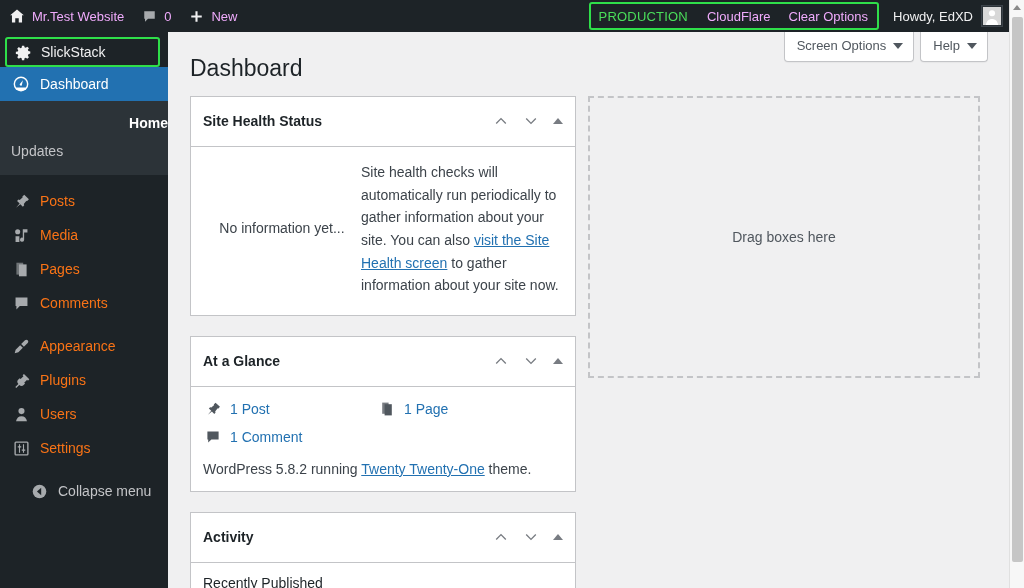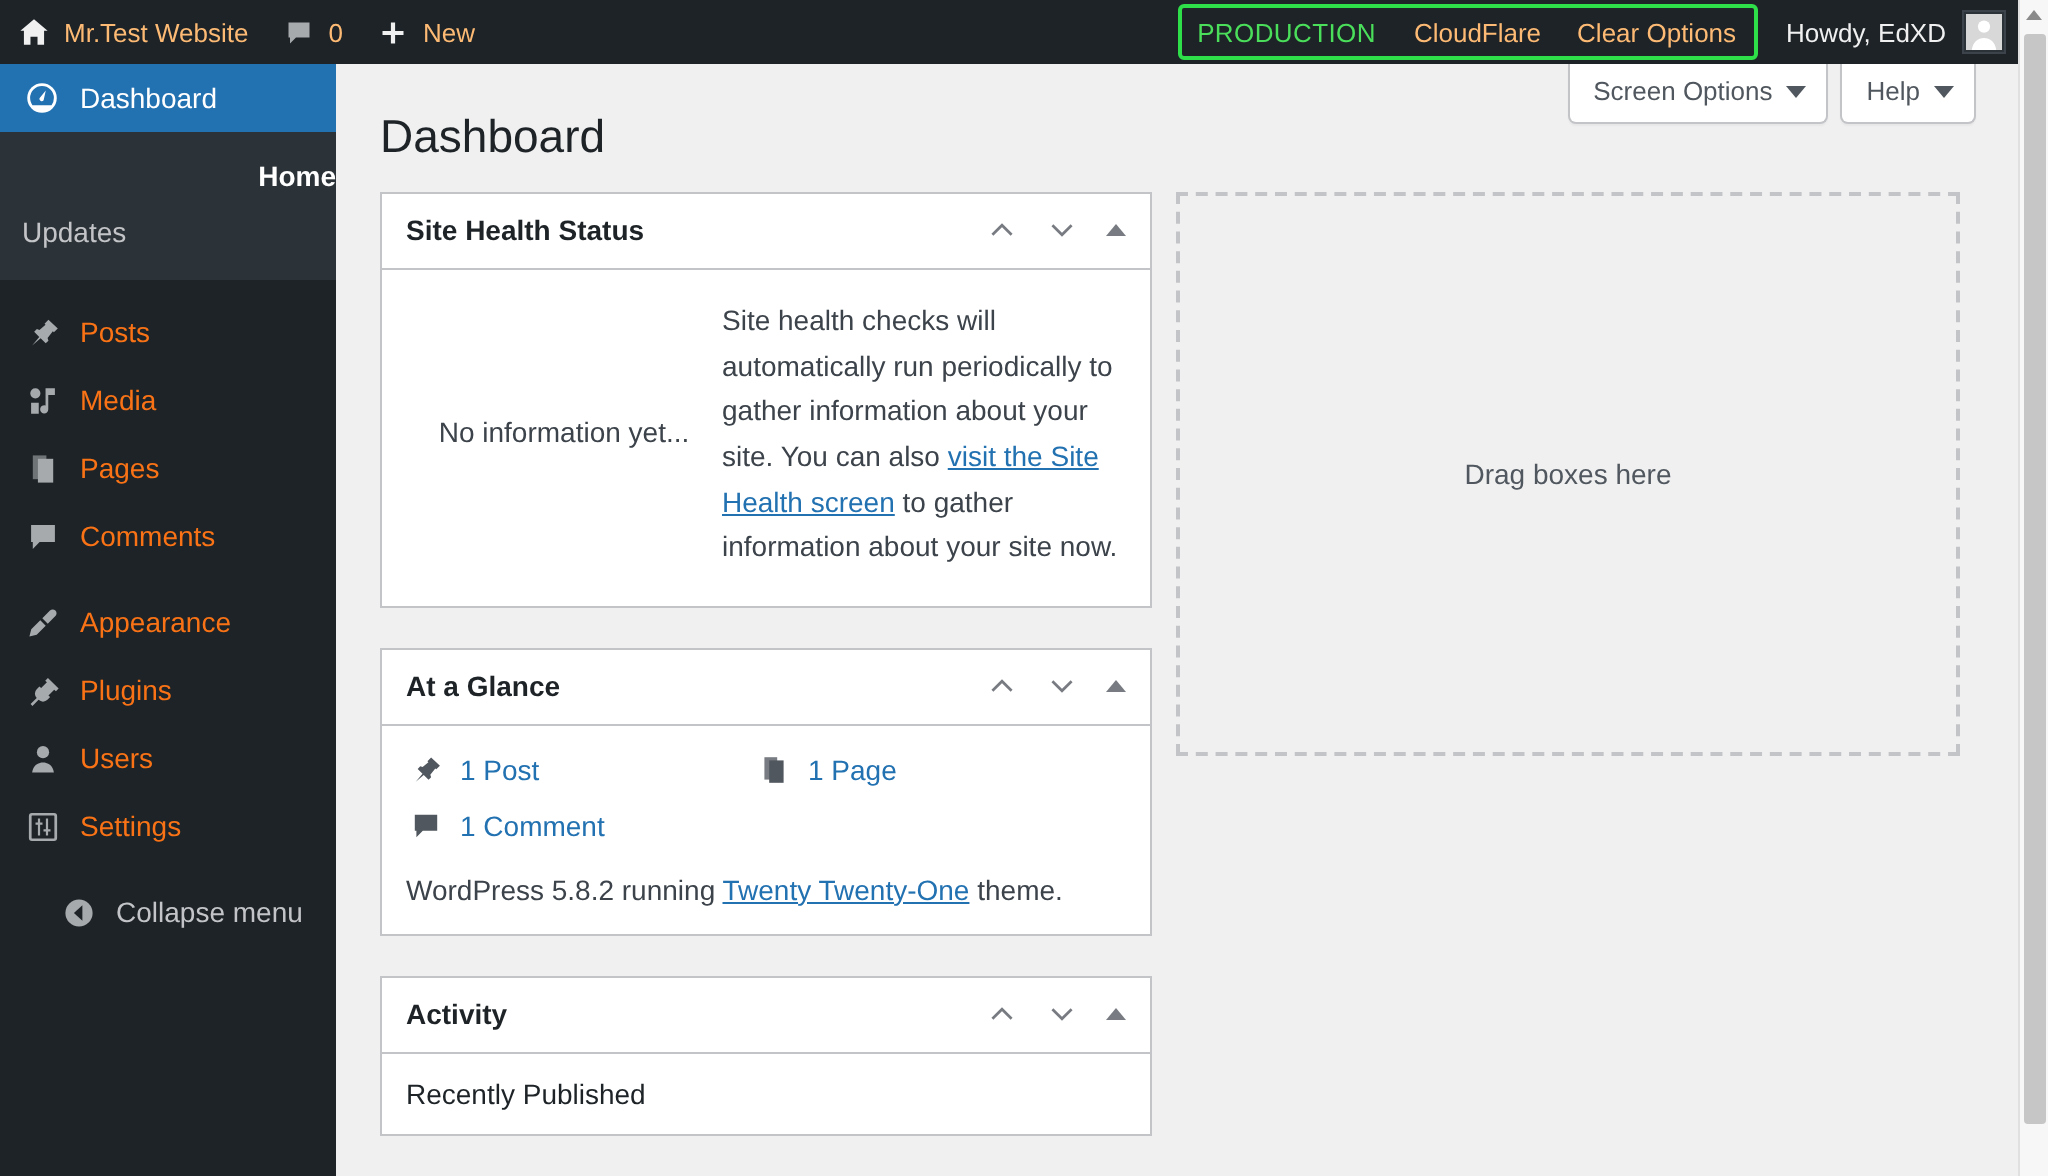--- a/index.html
+++ b/index.html
@@ -17,21 +17,21 @@
     width: 1009px; height: 32px;
     background: #1d2327;
     color: #f0f0f1;
     display: flex; align-items: center;
     font-size: 13px;
     z-index: 30;
   }
   .ab-item {
     display: flex; align-items: center;
     height: 32px; padding: 0 9px;
-    color: #fdba74; cursor: pointer; white-space: nowrap;
+    color: #f0abfc; cursor: pointer; white-space: nowrap;
   }
   .ab-item .ico { margin-right: 7px; display: flex; align-items: center; }
   .ab-spacer { flex: 1 1 auto; }
 
   .ab-right { display: flex; align-items: center; height: 32px; }
   .green-box {
     display: flex; align-items: center; height: 28px;
     border: 2px solid #2fdf4a; border-radius: 3px;
     margin-right: 4px;
   }
@@ -121,21 +121,21 @@
   .col-left { width: 386px; }
   .col-right { width: 404px; padding-left: 12px; }
 
   
   .postbox {
     background: #fff; border: 1px solid #c3c4c7;
     margin-bottom: 20px;
   }
   .pb-head {
     display: flex; align-items: center;
-    height: 38px; padding: 0 12px;
+    height: 50px; padding: 0 12px;
     border-bottom: 1px solid #c3c4c7;
   }
   .pb-title { font-size: 14px; font-weight: bold; color: #1d2327; flex: 1; }
   .pb-actions { display: flex; align-items: center; gap: 14px; }
   .chev { width: 16px; height: 16px; display: block; cursor: pointer; }
   .tri-up {
     width: 0; height: 0; cursor: pointer;
     border-left: 5px solid transparent; border-right: 5px solid transparent;
     border-bottom: 6px solid #787c82;
   }
@@ -241,20 +241,30 @@
             <circle cx="10" cy="7" r="3.4" fill="#ffffff"></circle>
             <path d="M3.2 20c.6-4.3 3.4-6.6 6.8-6.6s6.2 2.3 6.8 6.6z" fill="#ffffff"></path>
           </svg>
         </span>
       </div>
     </div>
   </div>
 
   <div id="sidebar">
 
+    <div class="slick-wrap">
+      <div class="slickstack">
+        <span class="ico">
+          <svg width="17" height="17" viewBox="0 0 20 20">
+              <path fill="#f0f0f1" d="M10 6.4a3.6 3.6 0 100 7.2 3.6 3.6 0 000-7.2zm8 4.9V8.7l-2.3-.4a6 6 0 00-.6-1.4l1.3-1.9-1.9-1.9-1.9 1.3c-.4-.3-.9-.5-1.4-.6L10.8 2H8.2l-.4 2.3c-.5.1-1 .3-1.4.6L4.5 3.6 2.6 5.5l1.3 1.9c-.3.4-.5.9-.6 1.4L1 9.2v2.6l2.3.4c.1.5.3 1 .6 1.4l-1.3 1.9 1.9 1.9 1.9-1.3c.4.3.9.5 1.4.6l.4 2.3h2.6l.4-2.3c.5-.1 1-.3 1.4-.6l1.9 1.3 1.9-1.9-1.3-1.9c.3-.4.5-.9.6-1.4z"></path>
+            </svg>
+        </span>
+        <span>SlickStack</span>
+      </div>
+    </div>
 
     <div class="menu-item active">
       <span class="ico">
         <svg width="18" height="18" viewBox="0 0 20 20">
             <circle cx="10" cy="10" r="8.2" fill="#fff"></circle>
             <path fill="#2271b1" d="M10 3.4a6.6 6.6 0 00-6.6 6.6c0 1.5.5 2.9 1.3 4h10.6a6.57 6.57 0 001.3-4A6.6 6.6 0 0010 3.4zm.9 7.9a1.3 1.3 0 01-2.3-1.1l3.5-4.3z"></path>
           </svg>
       </span>
       <span>Dashboard</span>
     </div>

